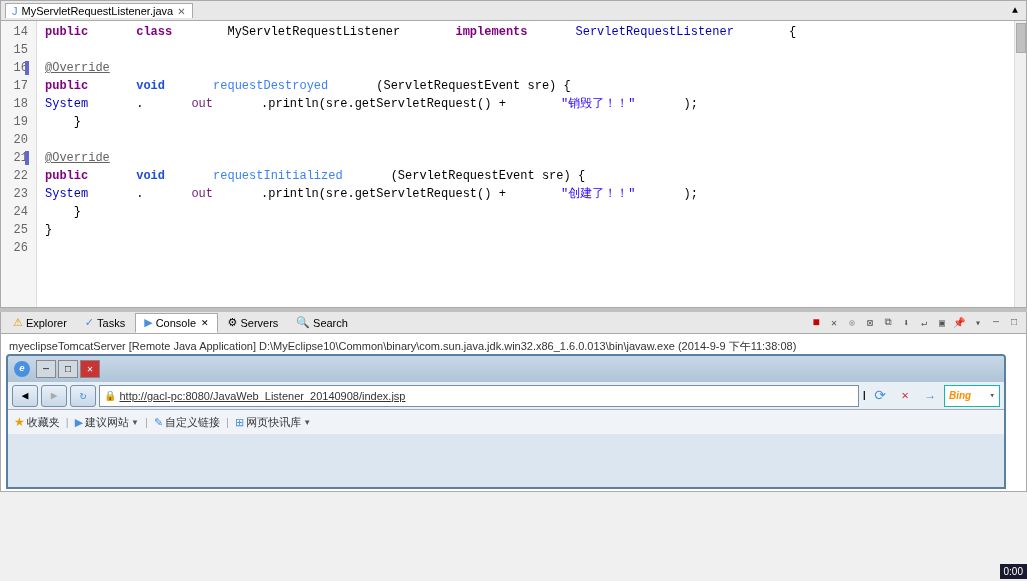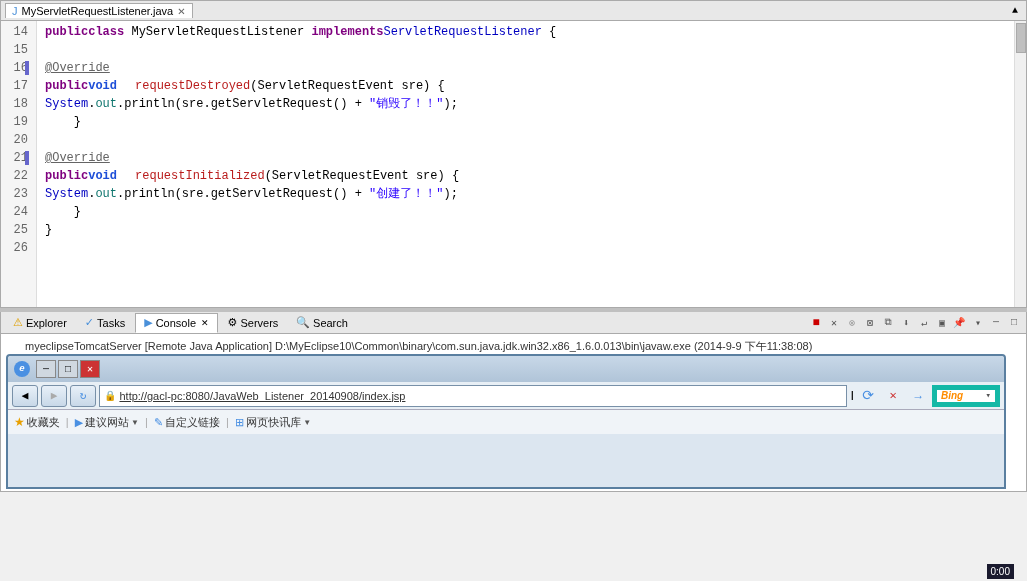--- a/index.html
+++ b/index.html
@@ -88,23 +88,23 @@
       line-height: 18px;
       font-size: 12px;
       white-space: pre;
     }
 
     
     .kw { color: #7f007f; font-weight: bold; }
     .kw2 { color: #1d4ed8; font-weight: bold; }
     .annot { color: #646464; text-decoration: underline; }
     .string { color: #2a00ff; }
-    .method { color: #b91c1c; margin-left: 18px; }
+    .method { color: #3b82f6; }
     .cn { color: #0000c0; }
-    .cn2 { color: #0f766e; }
+    .cn2 { color: #701a75; }
 
     
     .bottom-panel {
       width: 100%;
       height: 180px;
       background: #ffffff;
       border: 1px solid #aaa;
       border-top: none;
       position: relative;
     }
@@ -149,21 +149,21 @@
       display: flex;
       align-items: center;
       justify-content: center;
       font-size: 10px;
       cursor: pointer;
       border: 1px solid transparent;
       color: #555;
     }
 
     .console-content {
-      padding: 4px 24px;
+      padding: 4px 8px;
       font-size: 11px;
       font-family: Arial, sans-serif;
       color: #333;
       line-height: 16px;
     }
 
     
     .browser-container {
       position: absolute;
       bottom: 0;
@@ -289,24 +289,24 @@
       display: flex;
       align-items: center;
       justify-content: center;
       font-size: 12px;
       cursor: pointer;
     }
 
     .search-box {
       display: flex;
       align-items: center;
-      border: 5px solid #14b8a6;
+      border: 1px solid #14b8a6;
       background: white;
       height: 22px;
-      width: 68px;
+      width: 56px;
       padding: 0 4px;
     }
 
     .bing-icon {
       color: #ff8c00;
       font-size: 10px;
       font-style: italic;
       font-weight: bold;
       font-family: Arial;
     }
@@ -363,20 +363,21 @@
       width: 100%;
       height: 4px;
       background: #c0c0c0;
       cursor: ns-resize;
     }
 
     .code-line {
       height: 18px;
       display: flex;
       align-items: flex-end;
+      gap: 48px;
     }
   </style>
 </head>
 <body>
 
 <div class="editor-container">
   <div class="editor-tab-bar">
     <div class="editor-tab">
       <span style="color:#4a90d9; font-size:11px;">J</span>
       <span>MyServletRequestListener.java</span>
@@ -499,15 +500,15 @@
       <span style="color:#aaa;">|</span>
       <div class="fav-item">
         <span style="color:#4a90e2;">⊞</span>
         <span>网页快讯库</span>
         <span class="fav-dropdown">▼</span>
       </div>
     </div>
   </div>
 </div>
 
-<div style="position:fixed; bottom:2px; right:13px; font-size:10px; font-family:Arial; background:#1a1a2e; color:white; padding:2px 4px;">
+<div style="position:fixed; bottom:2px; right:0; font-size:10px; font-family:Arial; background:#1a1a2e; color:white; padding:2px 4px;">
   <span>0:00</span>
 </div>
 
 </body></html>

